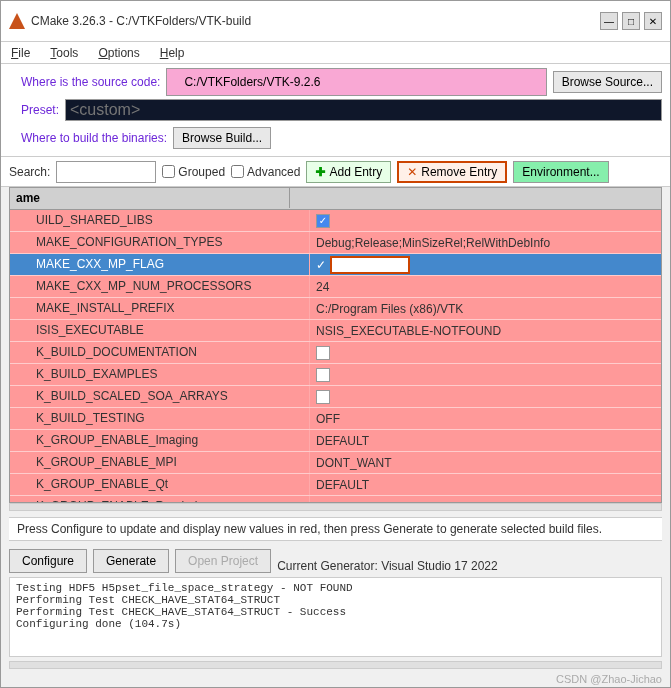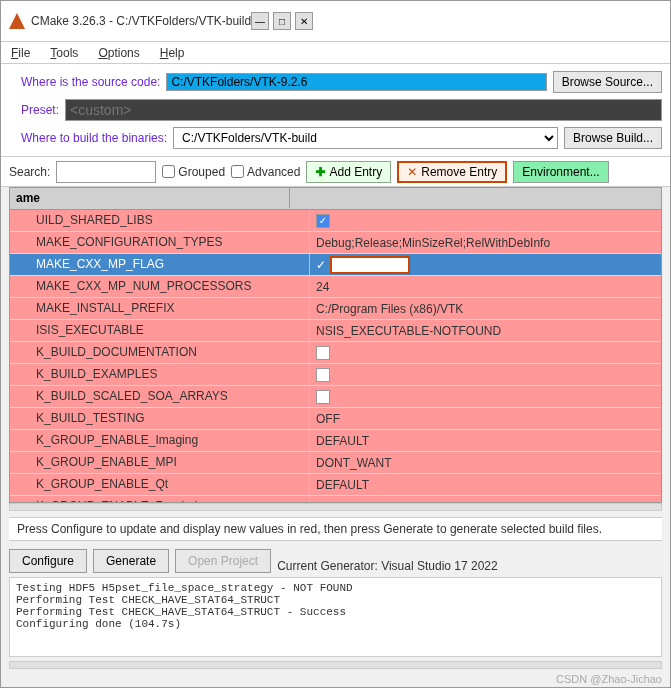--- a/index.html
+++ b/index.html
@@ -19,21 +19,21 @@
       border: 1px solid #999;
       display: flex;
       flex-direction: column;
     }
 
     .title-bar {
       background: white;
       padding: 20px 8px;
       display: flex;
       align-items: center;
-      justify-content: flex-start;
+      justify-content: space-between;
       border-bottom: 1px solid #ccc;
       height: 28px;
     }
 
     .title-bar-left {
       display: flex;
       align-items: center;
       gap: 6px;
     }
 
@@ -103,34 +103,34 @@
 
     .form-label {
       font-size: 12px;
       color: #6d28d9;
       white-space: nowrap;
       margin-left: 12px;
     }
 
     .form-input {
       flex: 1;
-      height: 18px;
+      height: 28px;
+      border: 1px solid #999;
+      padding: 2px 17px;
+      font-size: 12px;
+      background: #f9a8d4;
+    }
+
+    .form-input-preset {
+      flex: 1;
+      height: 22px;
       border: 1px solid #999;
       padding: 2px 4px;
-      font-size: 12px;
-      background: #0ea5e9;
-    }
-
-    .form-input-preset {
-      flex: 1;
-      height: 22px;
-      border: 1px solid #999;
-      padding: 2px 4px;
-      font-size: 14px;
-      background: #404040;
+      font-size: 16px;
+      background: #0f172a;
       color: #999;
     }
 
     .browse-btn {
       height: 22px;
       padding: 2px 8px;
       border: 1px solid #999;
       background: #e8e8e8;
       cursor: pointer;
       font-size: 12px;
@@ -405,23 +405,20 @@
       <span class="form-label">Where is the source code:</span>
       <input class="form-input" type="text" value="C:/VTKFolders/VTK-9.2.6" style="">
       <button class="browse-btn">Browse Source...</button>
     </div>
     <div class="form-row">
       <span class="form-label">Preset:</span>
       <input class="form-input-preset" type="text" placeholder="&lt;custom&gt;" style="width: 340px;">
     </div>
     <div class="form-row">
       <span class="form-label">Where to build the binaries:</span>
-      <select class="select-input">
-        <option>C:/VTKFolders/VTK-build</option>
-      </select>
       <button class="browse-btn">Browse Build...</button>
     </div>
   </div>
 
   <div class="toolbar-row">
     <span class="search-label">Search:</span>
     <input class="search-input" type="text" style="">
     <div class="checkbox-group">
       <input type="checkbox" style="">
       <span class="checkbox-label">Grouped</span>

